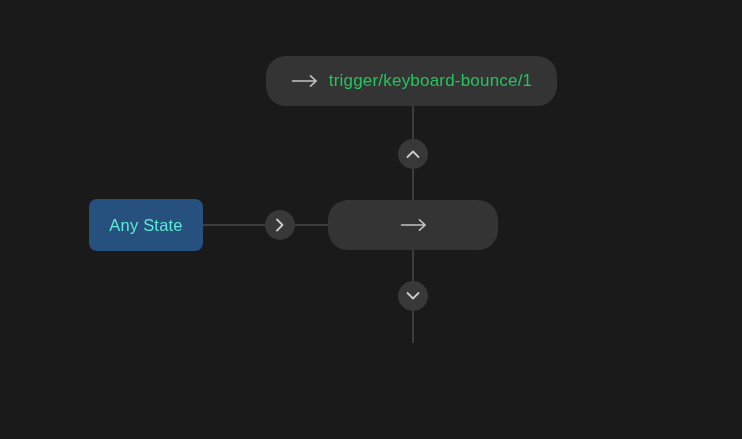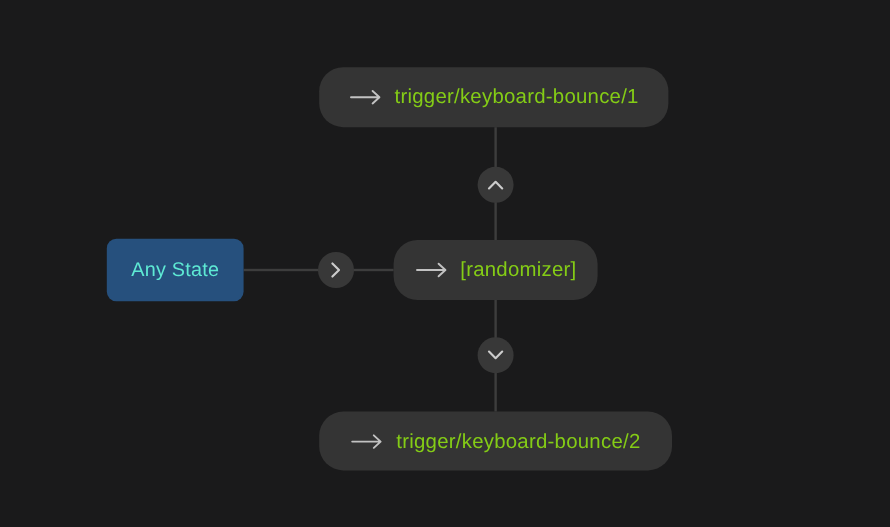--- a/index.html
+++ b/index.html
@@ -16,21 +16,21 @@
     overflow: hidden;
   }
   .node {
     position: absolute;
     display: flex;
     align-items: center;
     justify-content: center;
     gap: 11px;
     background: #343434;
     border-radius: 20px;
-    color: #84cc16;
+    color: #22c55e;
     font-size: 17px;
     letter-spacing: 0.2px;
     box-sizing: border-box;
     cursor: default;
     white-space: nowrap;
   }
   .node.trigger-1 { left: 266px; top: 56px;  width: 291px; height: 50px; }
   .node.randomizer { left: 328px; top: 200px; width: 170px; height: 50px; }
   .node.trigger-2 { left: 266px; top: 343px; width: 294px; height: 49px; }
   .node.any-state {
@@ -102,27 +102,20 @@
     <svg class="arrow-icon" width="27" height="14" viewBox="0 0 27 14">
       <path d="M1.5 7 H25 M19.5 1.8 L25.2 7 L19.5 12.2"></path>
     </svg>
     <span class="label">trigger/keyboard-bounce/1</span>
   </div>
 
   <div class="node randomizer">
     <svg class="arrow-icon" width="27" height="14" viewBox="0 0 27 14">
       <path d="M1.5 7 H25 M19.5 1.8 L25.2 7 L19.5 12.2"></path>
     </svg>
-    <span class="label">[randomizer]</span>
   </div>
 
   <div class="node any-state">
     <span class="label">Any State</span>
   </div>
 
-  <div class="node trigger-2">
-    <svg class="arrow-icon" width="27" height="14" viewBox="0 0 27 14">
-      <path d="M1.5 7 H25 M19.5 1.8 L25.2 7 L19.5 12.2"></path>
-    </svg>
-    <span class="label">trigger/keyboard-bounce/2</span>
-  </div>
 
 </div>
 
 </body></html>

